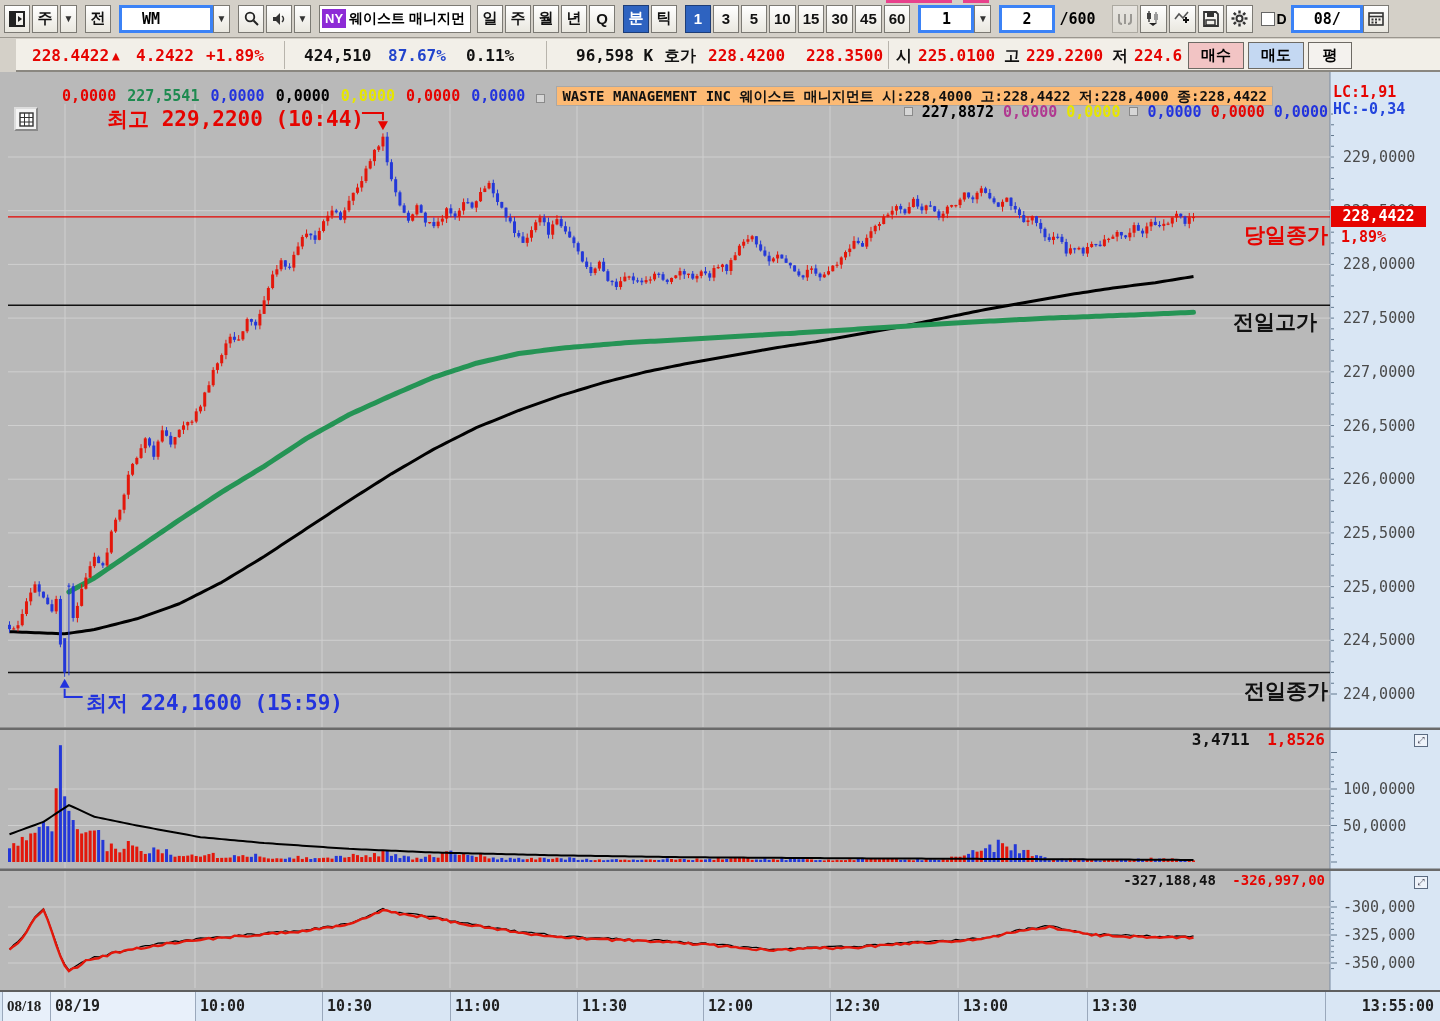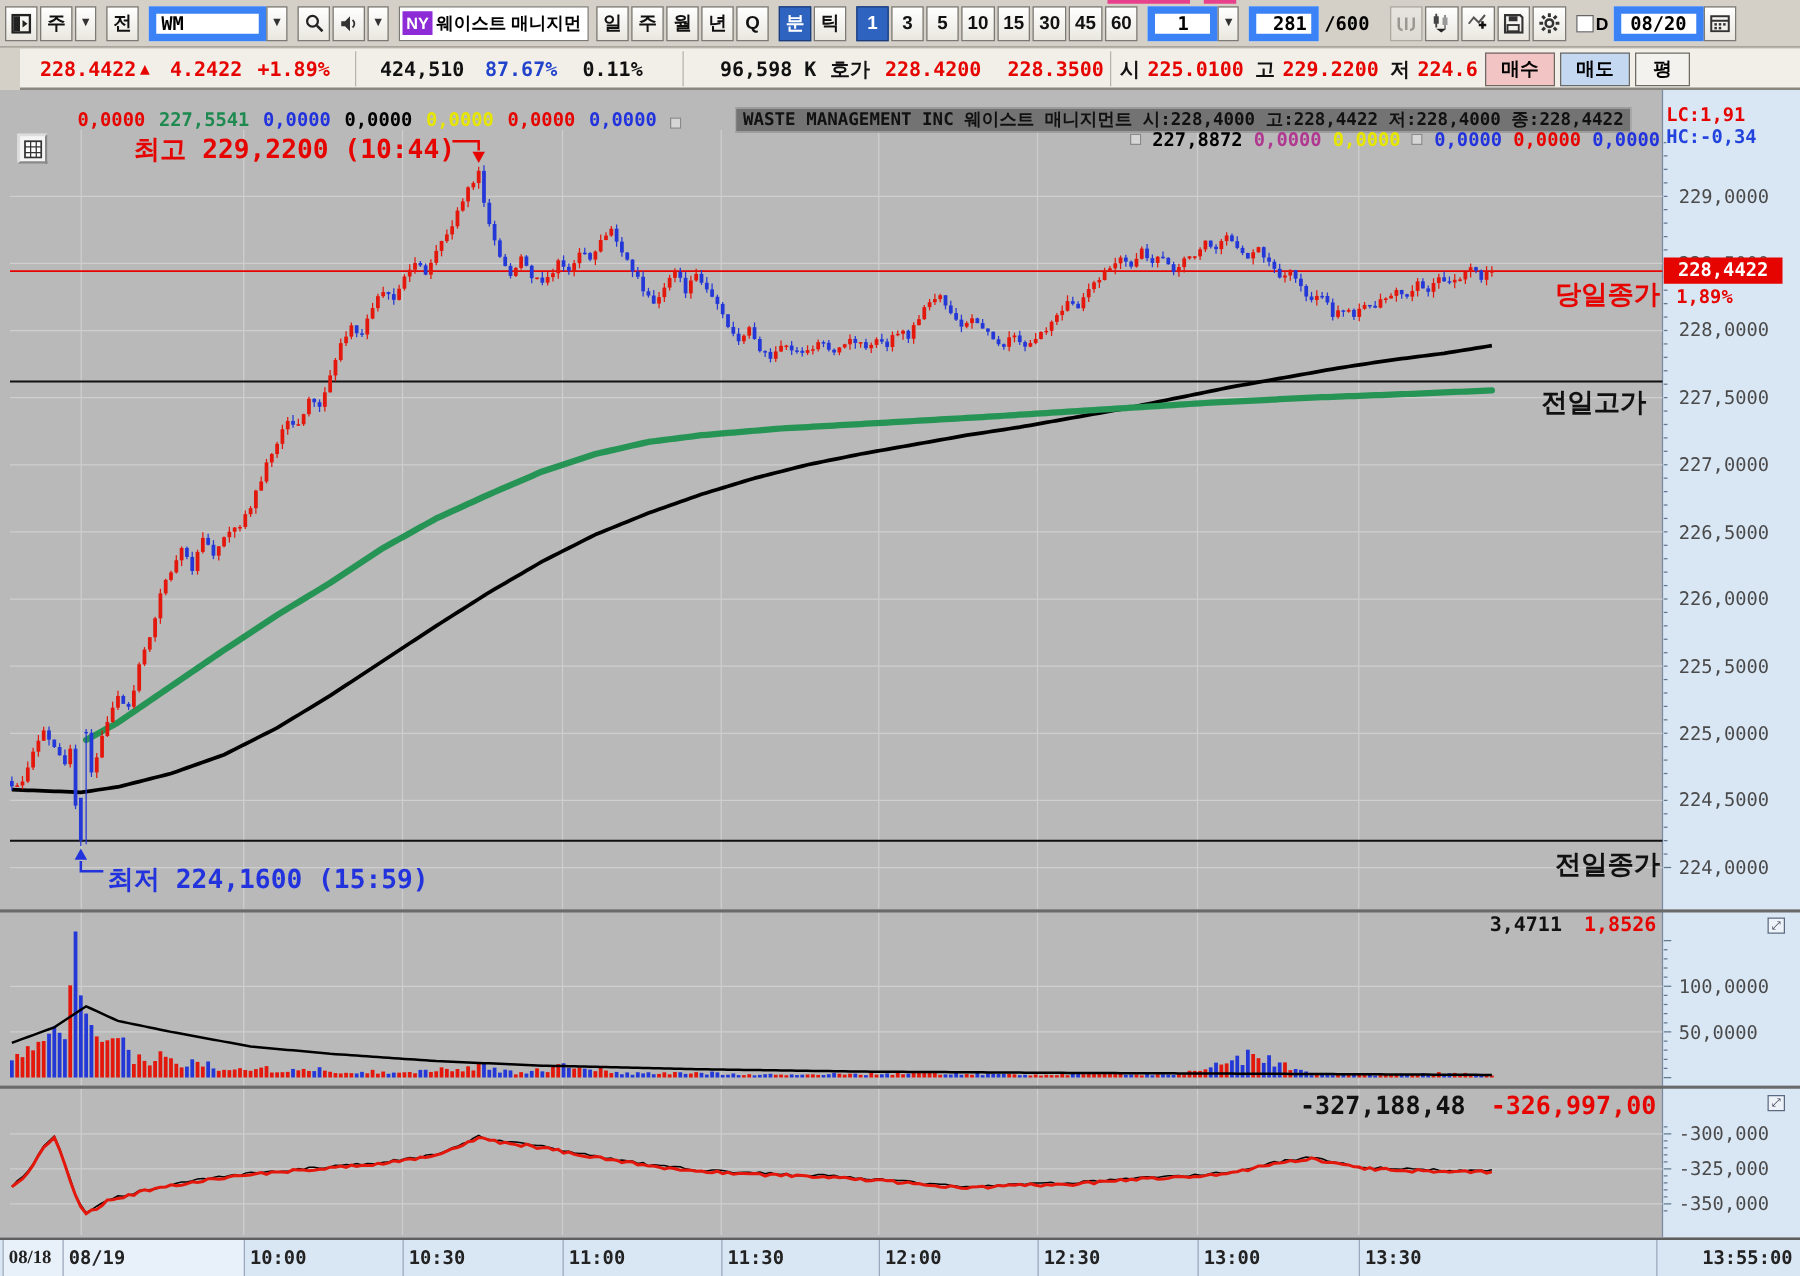--- a/index.html
+++ b/index.html
@@ -8,44 +8,44 @@
   .screen { position:relative; width:1440px; height:1021px; overflow:hidden; background:#d4d0c8; }
 
   
   .toolbar { position:absolute; left:0; top:0; width:1440px; height:38px; background:#d4d0c8;
              border-bottom:1px solid #9a968e; display:flex; align-items:center; padding-left:4px; }
   .tbtn { height:28px; min-width:26px; display:inline-flex; align-items:center; justify-content:center;
           border:1px solid #7c7a74; background:linear-gradient(#ffffff,#e9e7df); font-size:15px; font-weight:bold;
           color:#111; margin-right:2px; padding:0 4px; }
   .tbtn.sm { min-width:17px; padding:0 1px; }
   .tbtn.blue { background:#2e63c0; color:#fff; border-color:#1d3d77; }
-  .tin { height:28px; border:6px solid #3b82f6; background:#fff; font-size:15px; font-weight:bold;
-         padding:0 4px; font-family:"DejaVu Sans Mono", monospace; }
+  .tin { height:28px; border:3px solid #3b82f6; background:#fff; font-size:15px; font-weight:bold;
+         padding:0 20px; font-family:"DejaVu Sans Mono", monospace; }
   .gap { width:6px; }
   .arrow-glyph { font-size:10px; color:#333; }
   .badge-ny { background:#8d2bd6; color:#fff; font-size:13px; font-weight:bold; padding:2px 3px; margin-right:3px; }
   .namebox { height:28px; border:1px solid #7c7a74; background:#fff; display:inline-flex; align-items:center;
              padding:0 2px; width:152px; overflow:hidden; white-space:nowrap; font-size:14px; font-weight:bold; }
   .strip { position:absolute; top:0; height:3px; background:#e8418c; }
 
   
   .statusbar { position:absolute; left:0; top:39px; width:1440px; height:33px; background:#f2efe8;
                border-bottom:2px solid #8a8780; font-family:"DejaVu Sans Mono", monospace;margin-left:16px; }
   .statusbar span { position:absolute; top:7px; font-size:16px; font-weight:bold; white-space:nowrap; }
   .sb-sep { position:absolute; top:2px; width:1px; height:28px; background:#b8b4ac; }
   .sbtn { position:absolute; top:3px; height:27px; border:1px solid #6d6a64; font-size:15px; font-weight:bold;
           font-family:"Liberation Sans", sans-serif; display:flex; align-items:center; justify-content:center; }
 
   
   .chartwrap { position:absolute; left:0; top:72px; width:1440px; height:949px; background:#b9b9b9; }
   .ovl { position:absolute; white-space:nowrap; }
   .mono { font-family:"DejaVu Sans Mono", monospace; }
   .legend1 { left:62px; top:14px; display:flex; gap:11px; font-size:15px; font-weight:bold; align-items:center; }
-  .infobox { background:#737373; border:1px solid #a8a8a8; padding:0 5px; height:20px; line-height:18px;
-             font-size:14px; color:#111; max-width:838px; overflow:hidden;margin-left:32px; }
+  .infobox { background:#fdba74; border:1px solid #a8a8a8; padding:0 5px; height:20px; line-height:18px;
+             font-size:14px; color:#111; max-width:838px; overflow:hidden; }
   .legend2 { right:112px; top:31px; display:flex; gap:9px; font-size:15px; font-weight:bold; }
   .sq { display:inline-block; width:9px; height:9px; background:#d6d6d6; border:1px solid #8a8a8a; margin-top:4px; }
   .lchc { left:1333px; top:12px; width:88px; background:#d9e6f4; font-size:15px; font-weight:bold; line-height:17px; z-index:5; }
   .gridbtn { left:14px; top:35px; width:24px; height:24px; background:#f4f4f4; border:2px outset #ddd; z-index:4;
              display:flex; align-items:center; justify-content:center; }
   .axis-label { position:absolute; left:1343px; font-size:15px; color:#4a4a4a; font-family:"DejaVu Sans Mono", monospace; }
   .pricebox { left:1331px; top:134px; width:95px; height:21px; background:#e60400; color:#fff; text-align:center;
               font-size:15px; font-weight:bold; line-height:21px; z-index:6; }
   .priceboxpct { left:1341px; top:156px; color:#e60400; font-size:15px; font-weight:bold; z-index:6; }
   .expandbtn { position:absolute; left:1414px; width:14px; height:13px; background:#eef3fa; border:1px solid #5a6a80;
@@ -1250,21 +1250,21 @@
     <div class="ovl annot" style="right:123px;top:236px;color:#111">전일고가</div>
     <div class="ovl annot" style="right:112px;top:605px;color:#111">전일종가</div>
 
     <div class="ovl pricebox mono">228,4422</div>
     <div class="ovl priceboxpct mono">1,89%</div>
 
     <div class="ovl mono" style="right:115px;top:658px;font-size:16px;font-weight:bold">
       <span style="color:#111">3,4711</span>
       <span style="color:#e60400;margin-left:8px">1,8526</span>
     </div>
-    <div class="ovl mono" style="right:115px;top:800px;font-size:20px;font-weight:bold">
+    <div class="ovl mono" style="right:115px;top:800px;font-size:14px;font-weight:bold">
       <span style="color:#111">-327,188,48</span>
       <span style="color:#e60400;margin-left:8px">-326,997,00</span>
     </div>
 
     <div class="expandbtn" style="top:662px">⤢</div>
     <div class="expandbtn" style="top:804px">⤢</div>
 
     <div id="axis-labels">
         <div class="axis-label" style="top: 22.3px;">229,5000</div>
         <div class="axis-label" style="top: 76px;">229,0000</div>

